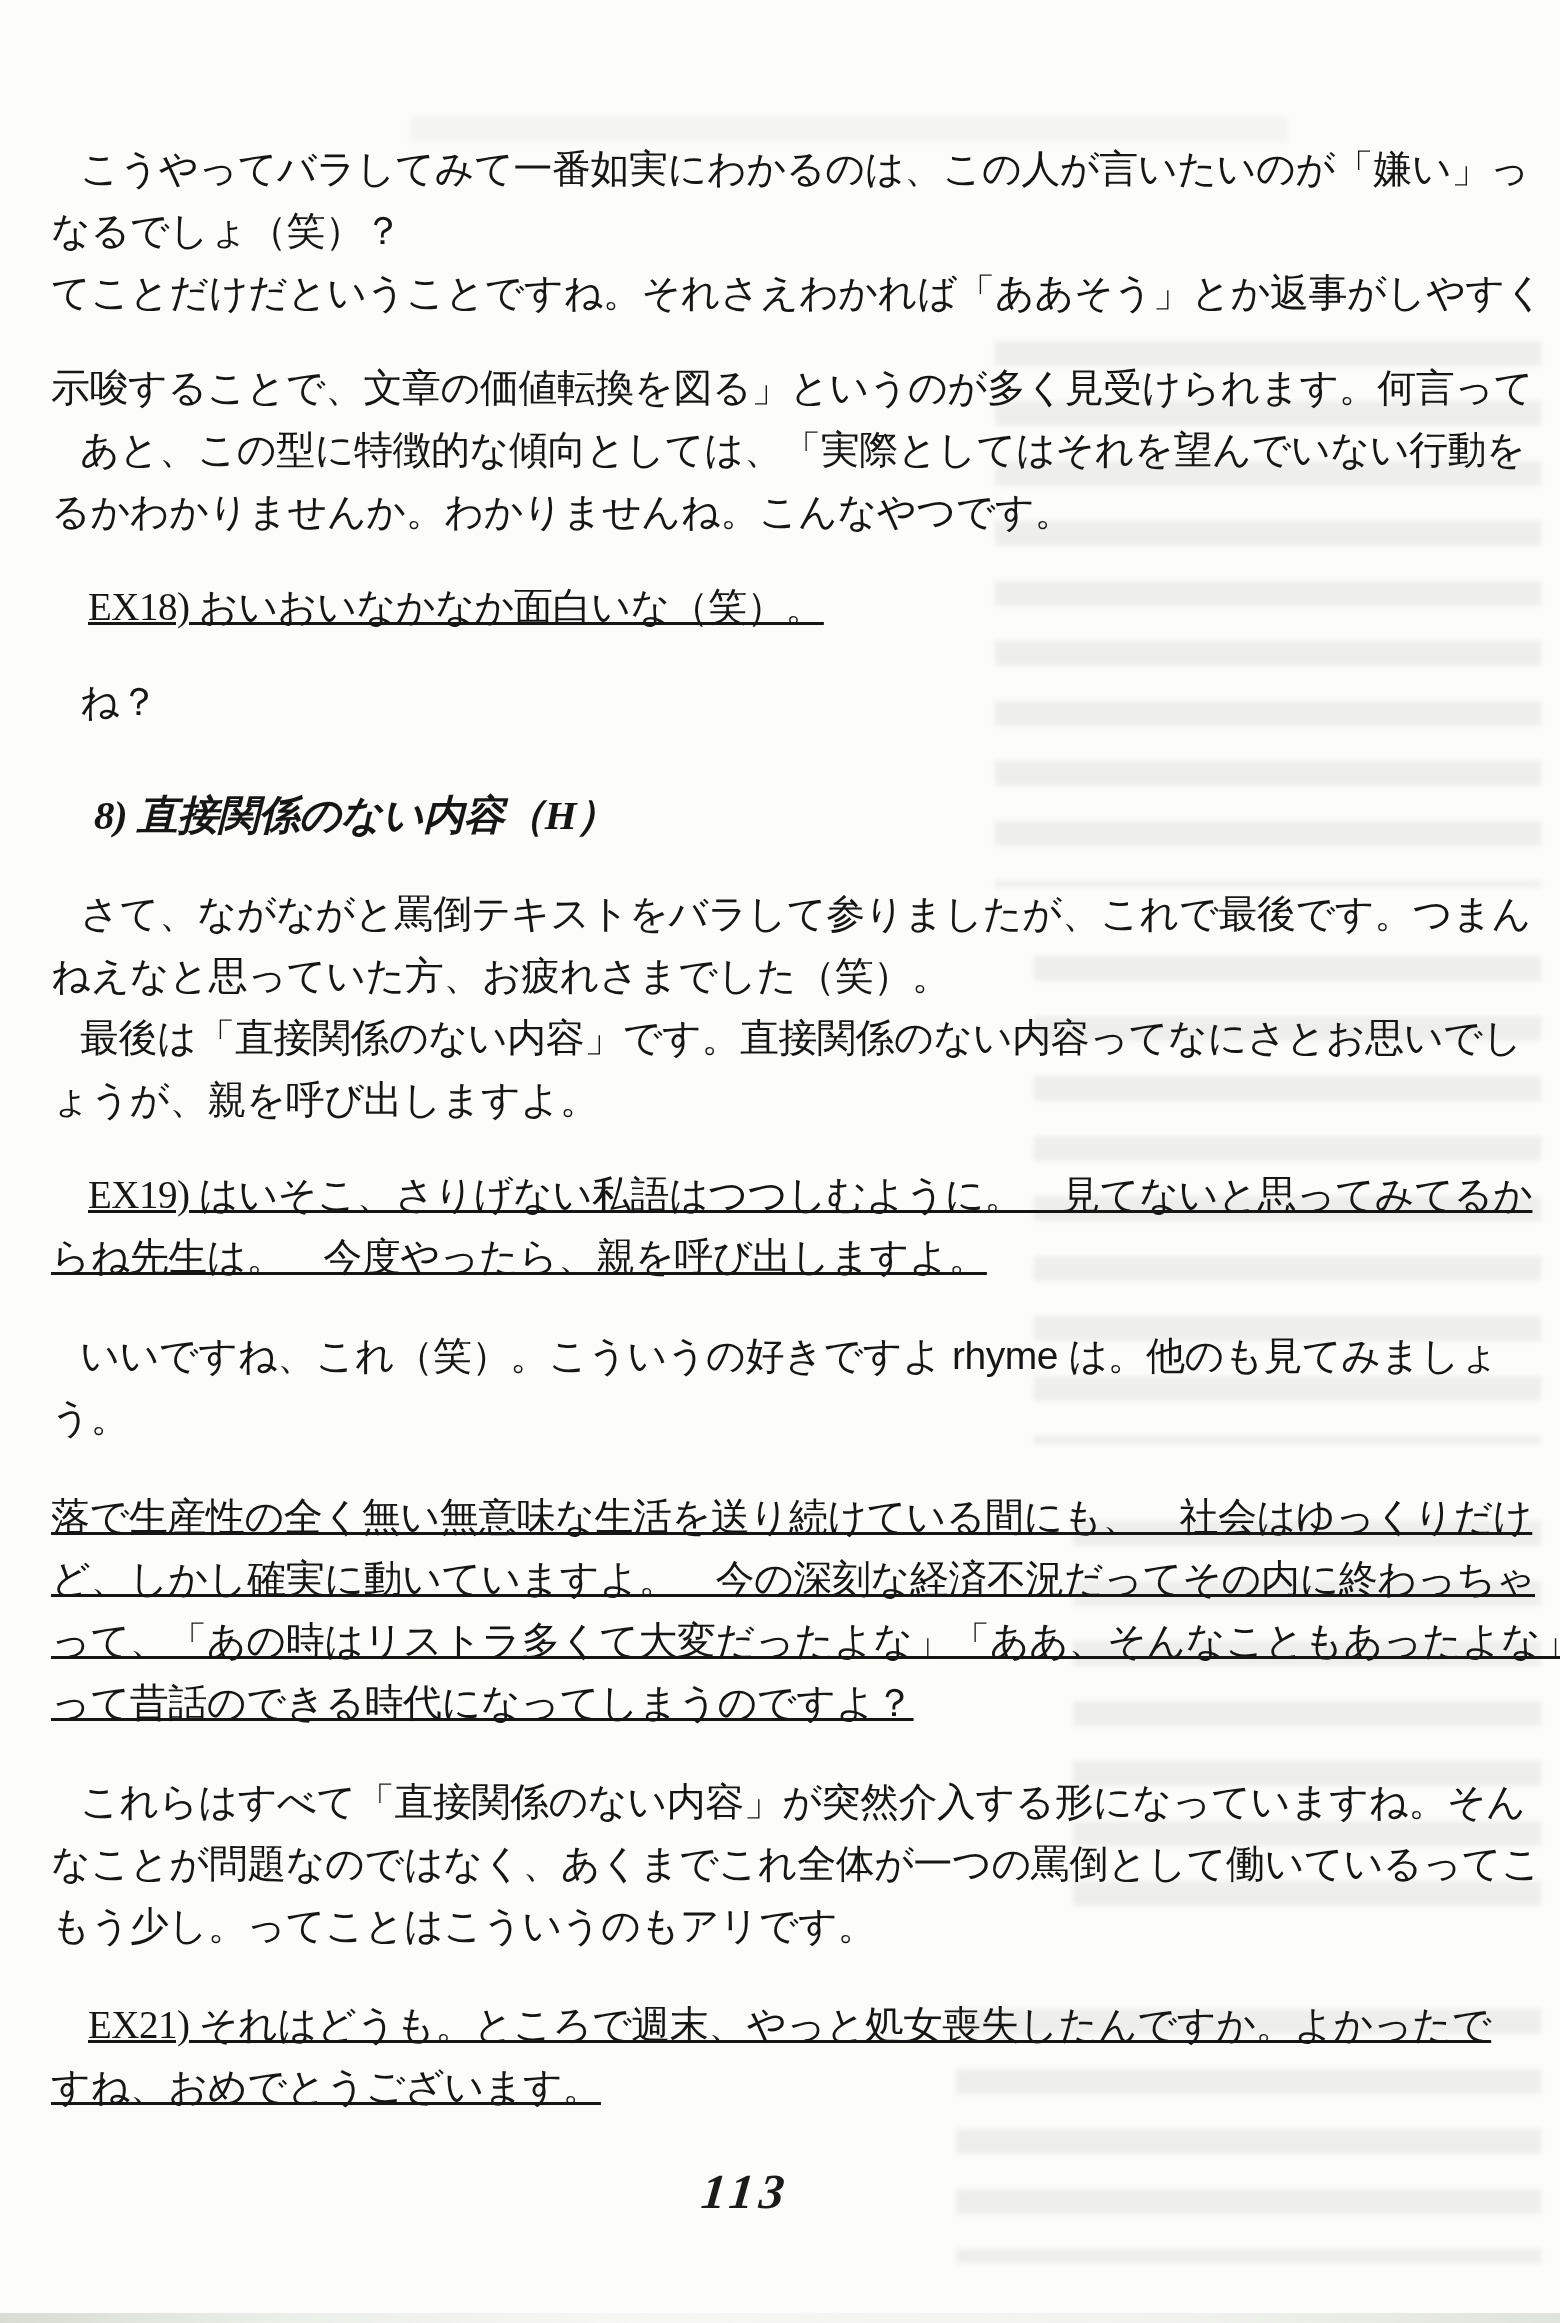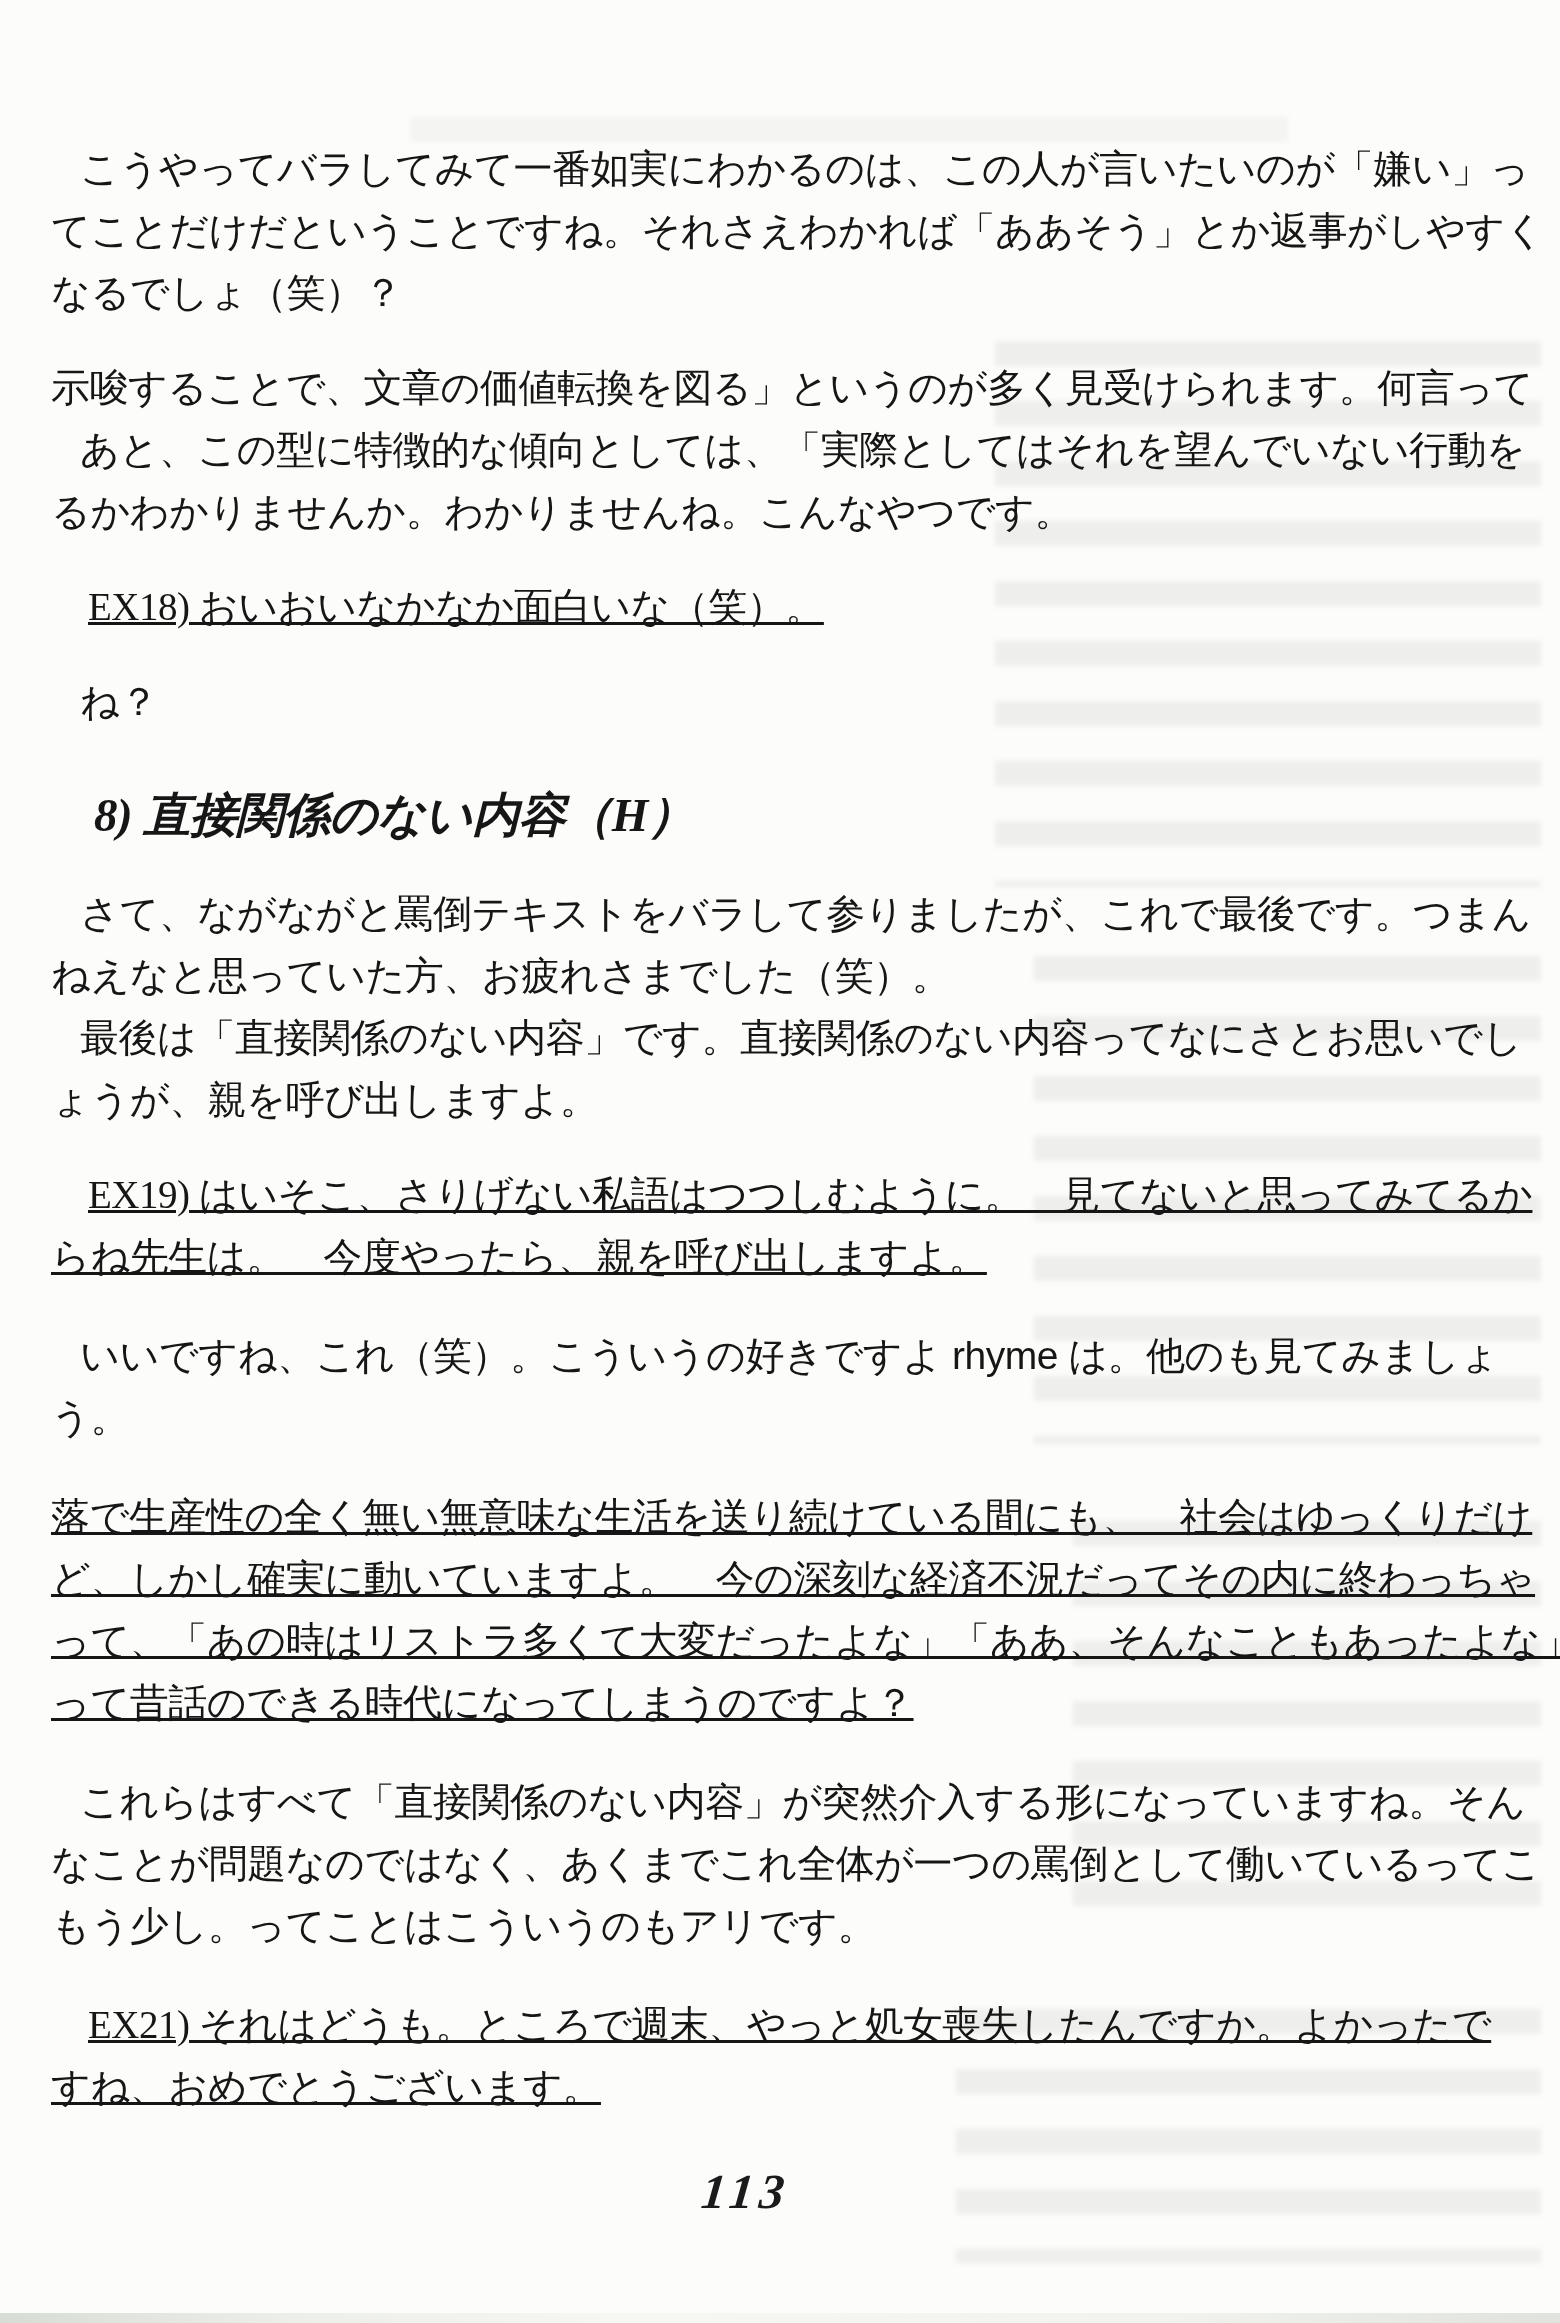--- a/index.html
+++ b/index.html
@@ -34,21 +34,21 @@
   }
   .indent { padding-left: 29px; }
   .ex-indent { padding-left: 37px; }
   .gap-s { margin-bottom: 33px; }
   .gap-m { margin-bottom: 37px; }
   .gap-l { margin-bottom: 51px; }
   .heading .line {
     font-family: "Liberation Serif", serif;
     font-style: italic;
     font-weight: bold;
-    font-size: 47px;
+    font-size: 41px;
     padding-left: 43px;
   }
   .page-number {
     position: absolute;
     left: 0;
     right: 68px;
     top: 2163px;
     text-align: center;
     font-family: "Liberation Serif", serif;
     font-style: italic;
@@ -88,22 +88,22 @@
   <div class="ghost g5"></div>
   <div class="ghost g1"></div>
   <div class="ghost g2"></div>
   <div class="ghost g3"></div>
   <div class="ghost g4"></div>
 
   <div class="content">
 
     <div class="block gap-s">
       <div class="line indent">こうやってバラしてみて一番如実にわかるのは、この人が言いたいのが「嫌い」っ</div>
+      <div class="line">なるでしょ（笑）？</div>
       <div class="line">てことだけだということですね。それさえわかれば「ああそう」とか返事がしやすく</div>
-      <div class="line">なるでしょ（笑）？</div>
     </div>
 
     <div class="block gap-s">
       <div class="line">示唆することで、文章の価値転換を図る」というのが多く見受けられます。何言って</div>
       <div class="line indent">あと、この型に特徴的な傾向としては、「実際としてはそれを望んでいない行動を</div>
       <div class="line">るかわかりませんか。わかりませんね。こんなやつです。</div>
     </div>
 
     <div class="block example gap-s">
       <div class="line ex-indent">EX18) おいおいなかなか面白いな（笑）。</div>

